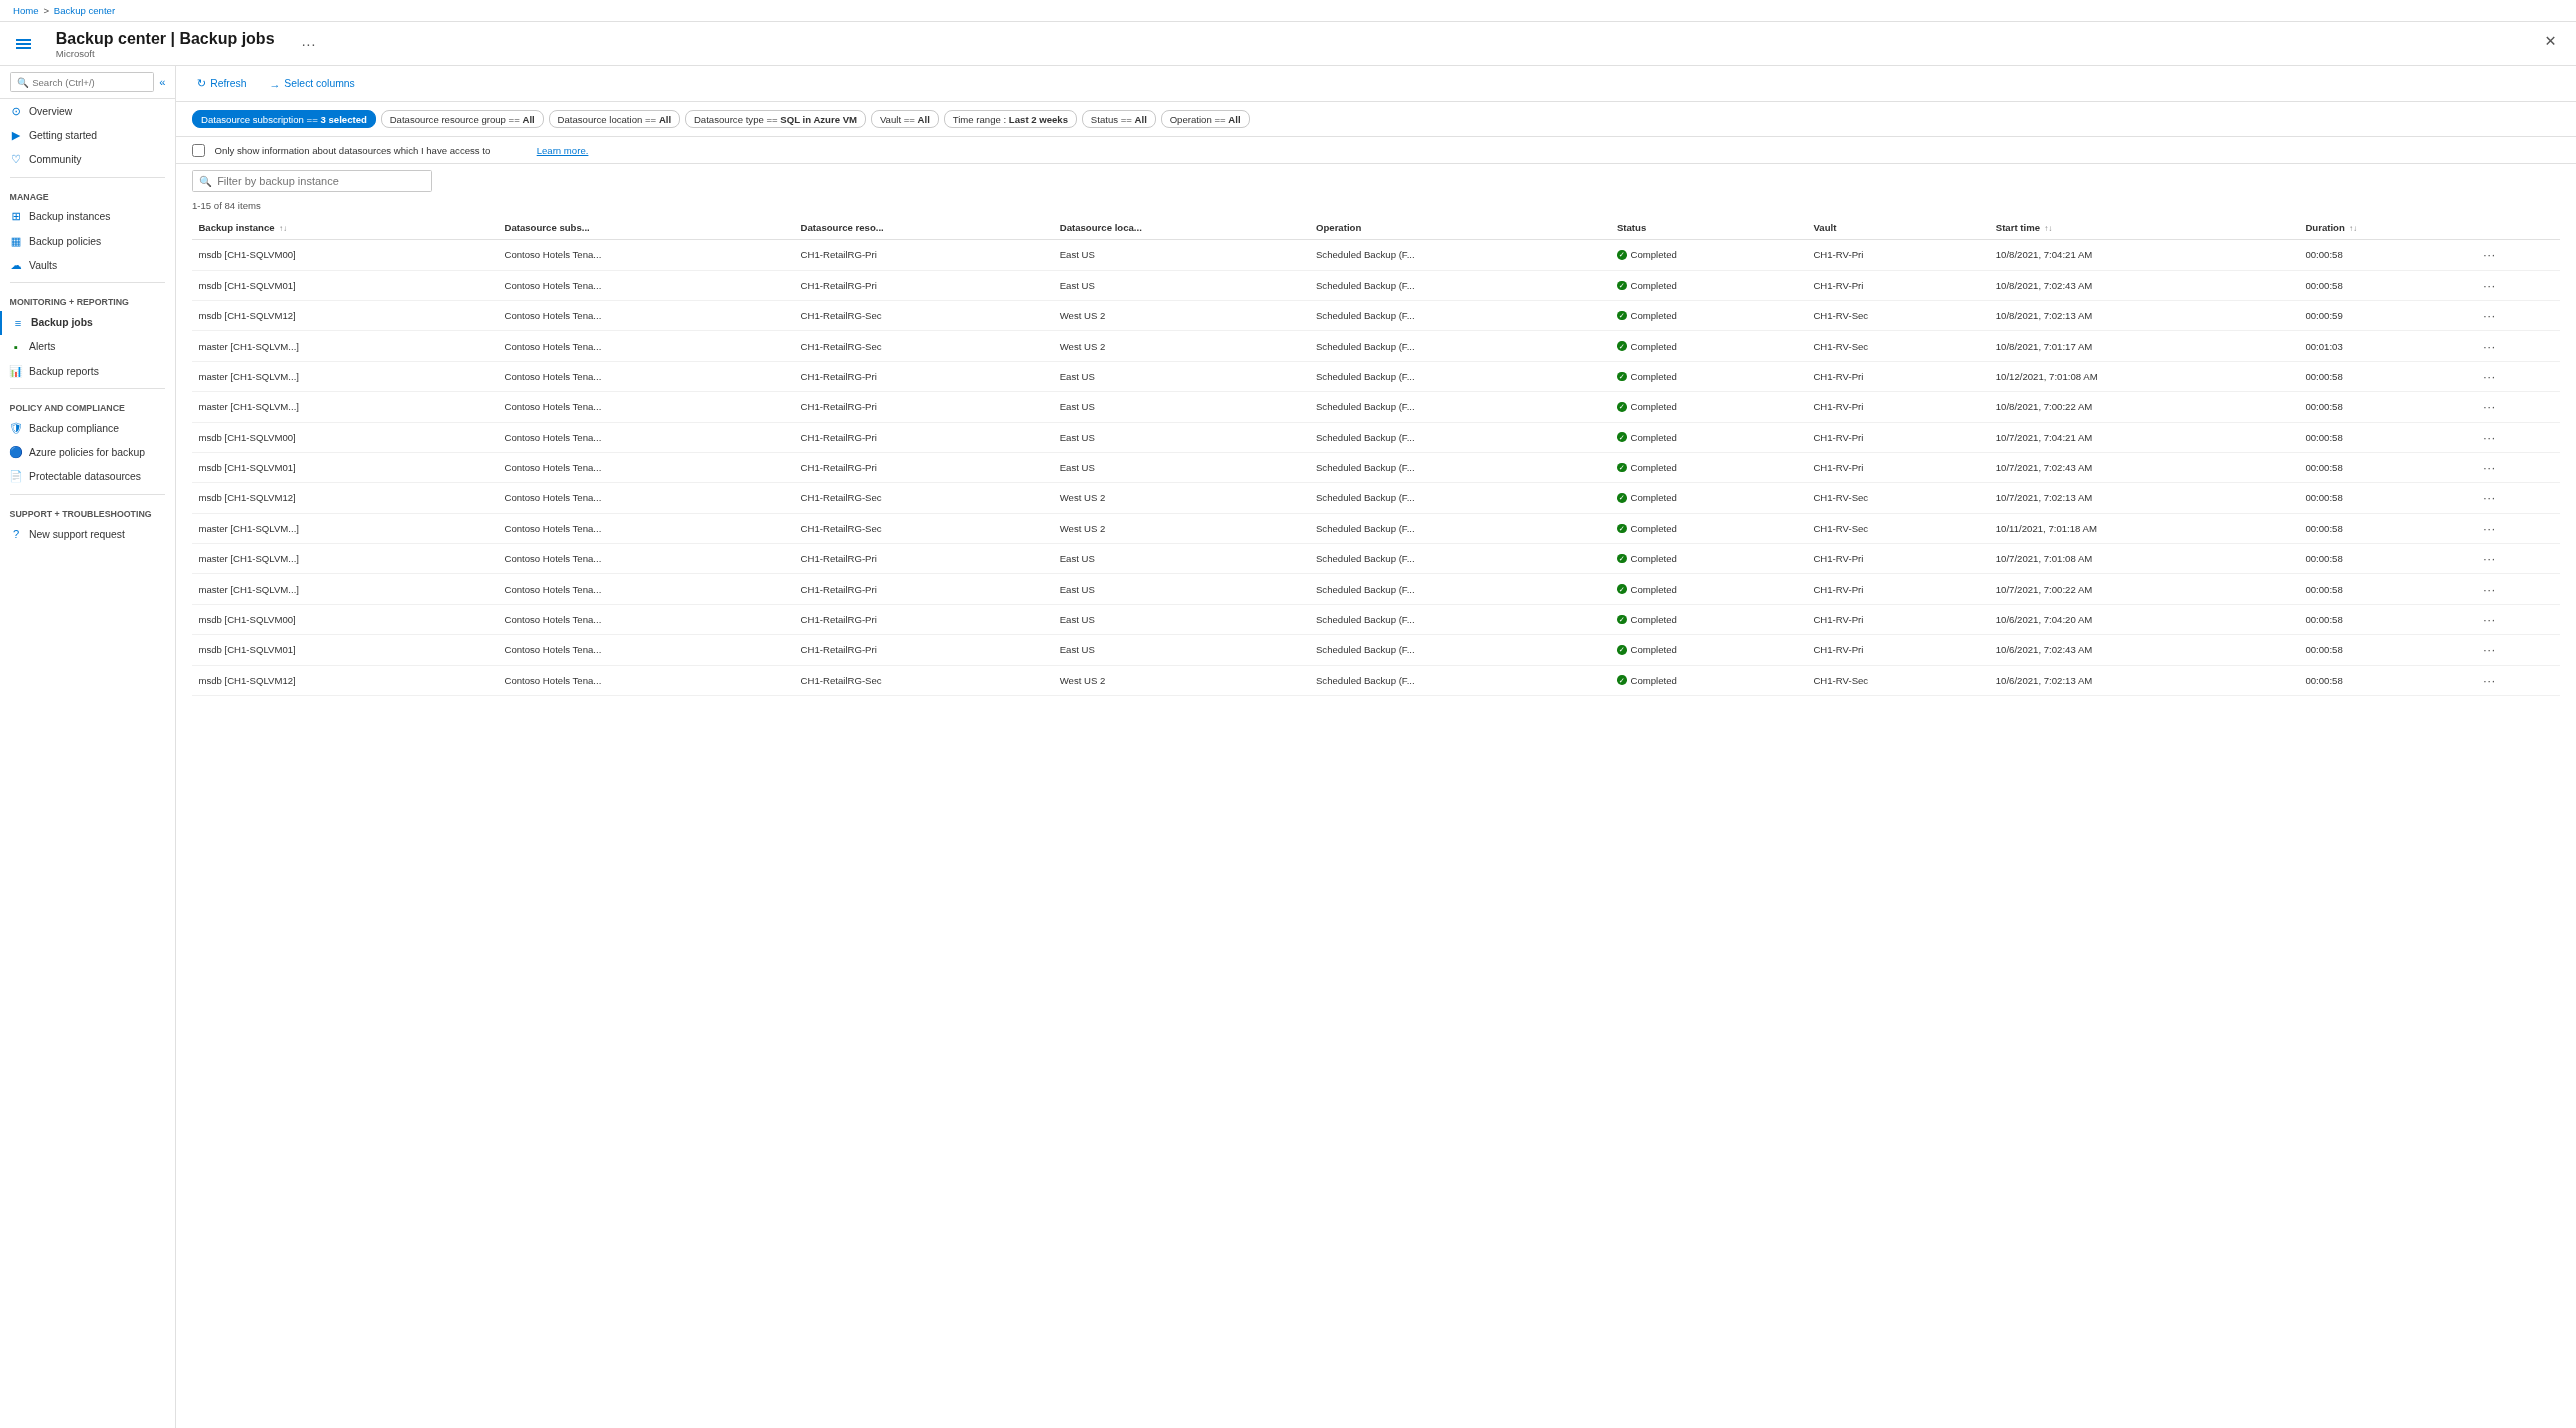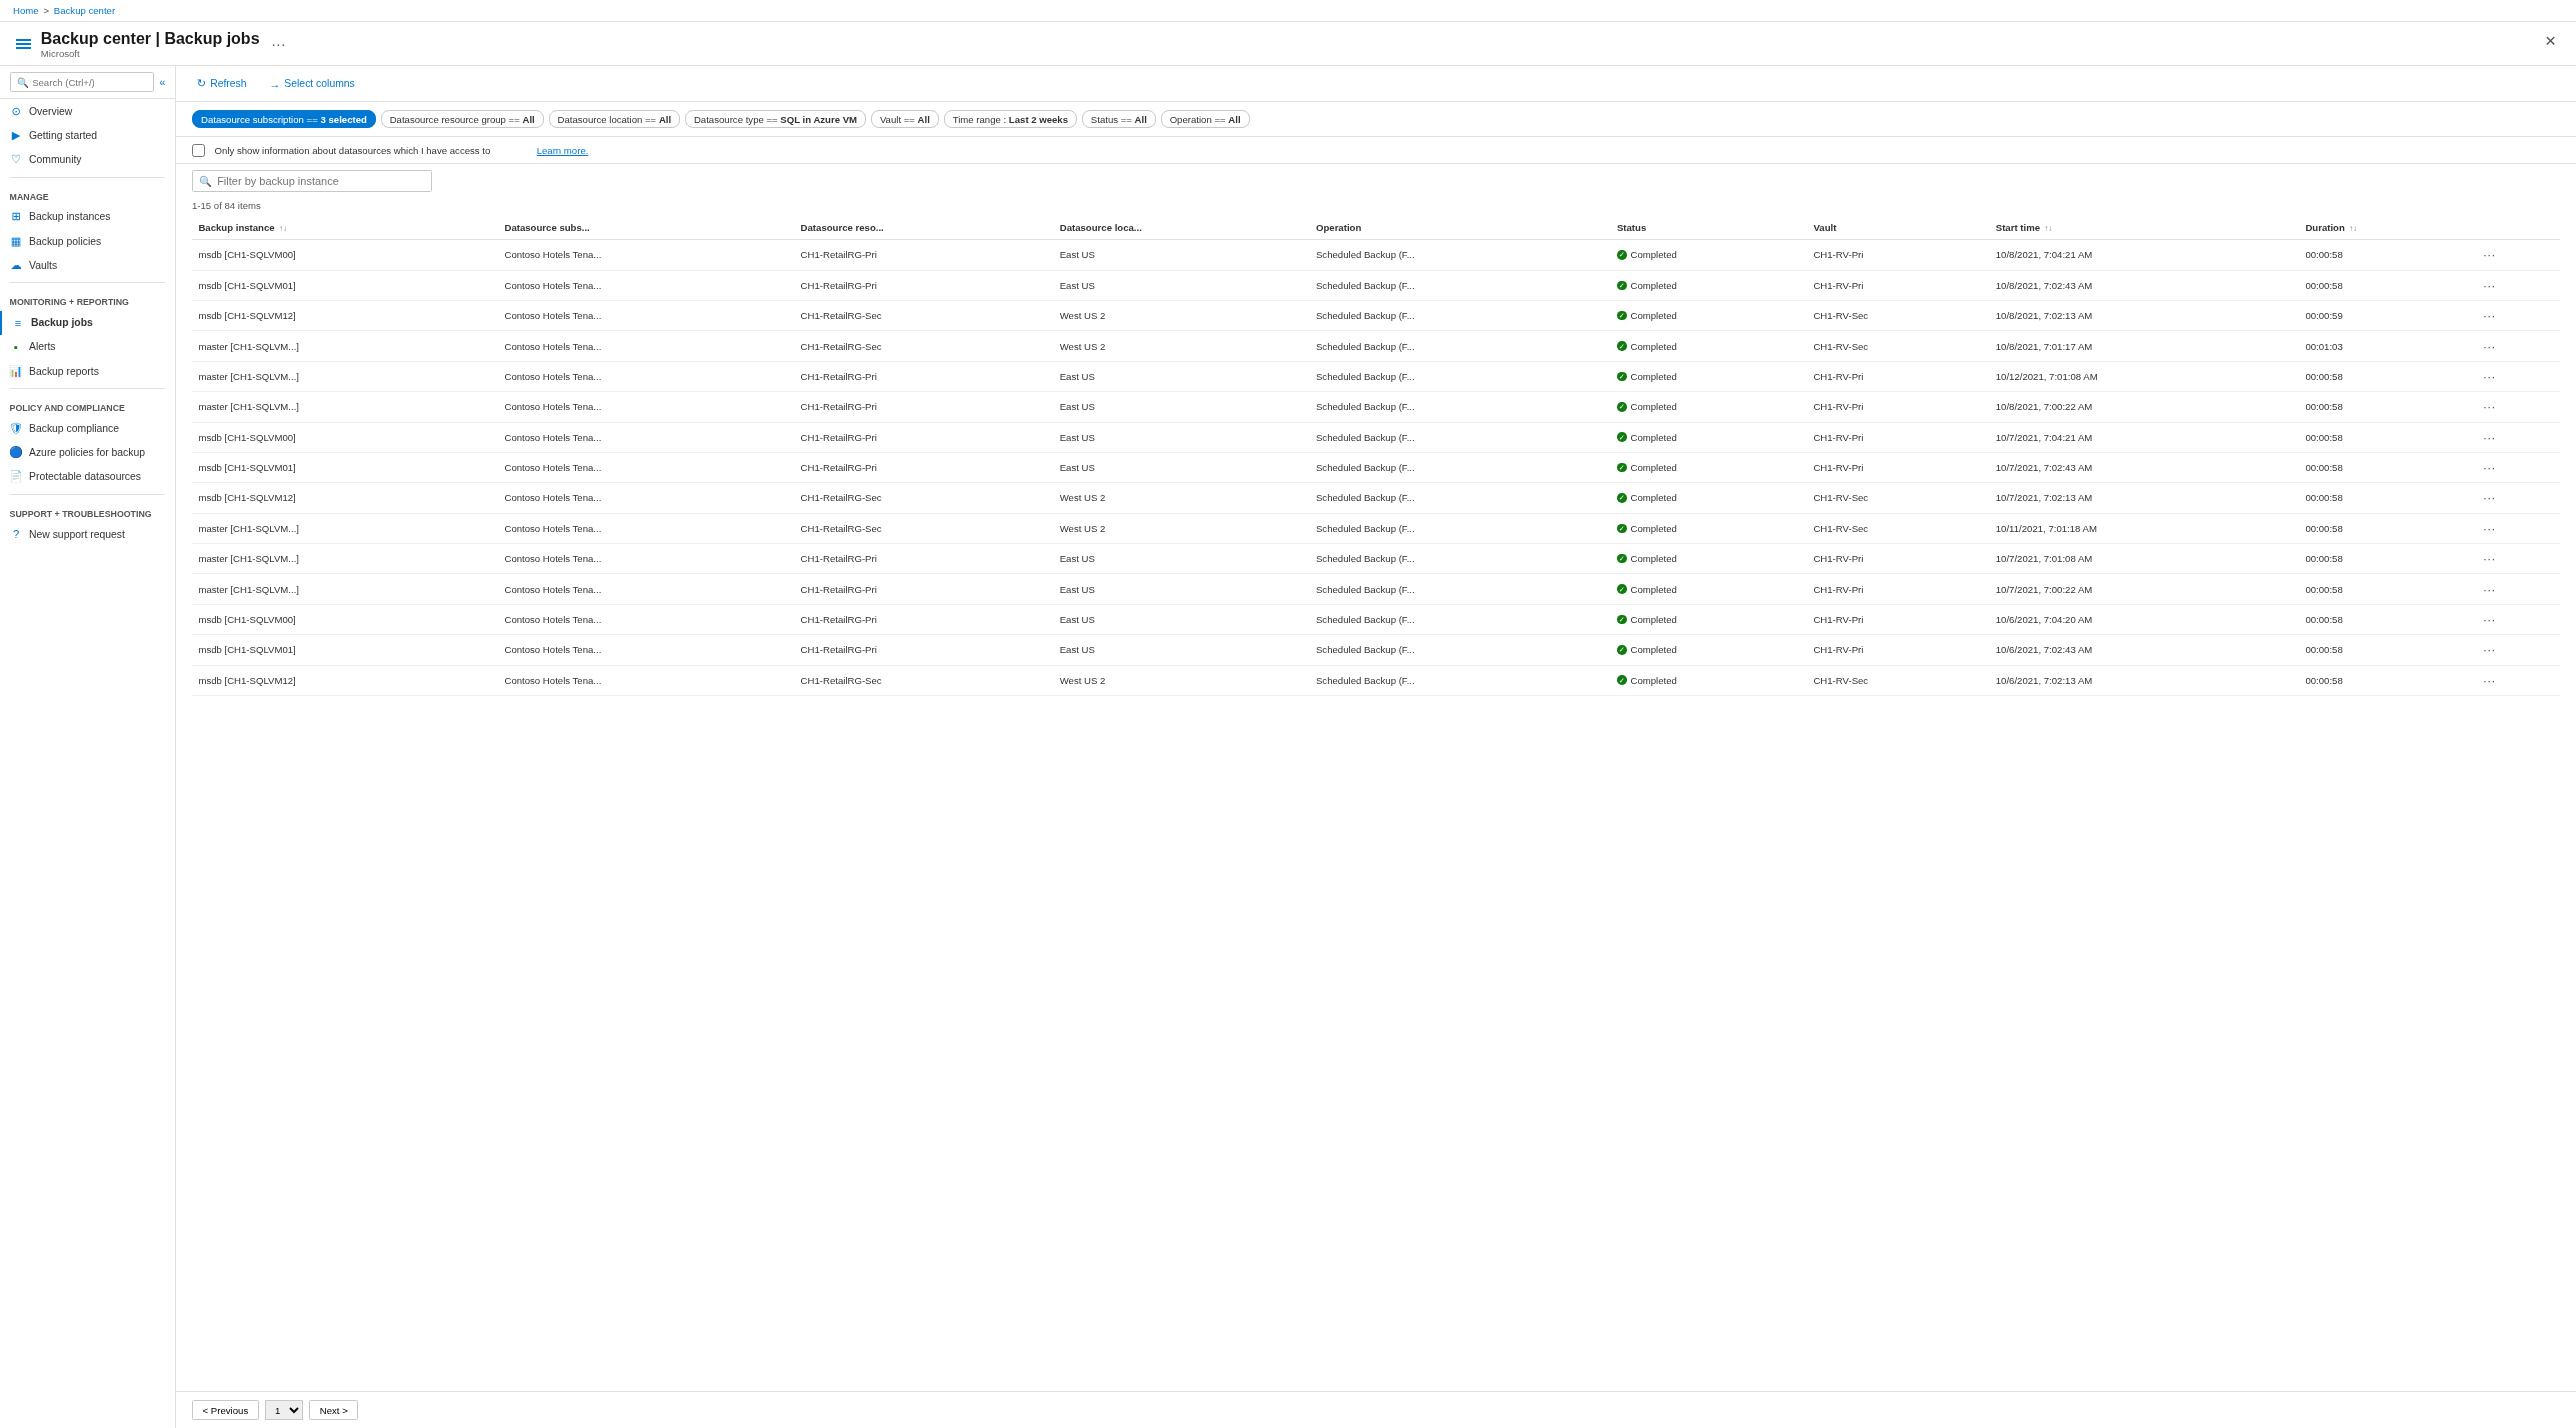--- a/index.html
+++ b/index.html
@@ -4,21 +4,21 @@
   <style>
     * { box-sizing: border-box; margin: 0; padding: 0; }
     body { font-family: 'Segoe UI', Arial, sans-serif; font-size: 10.4px; background: #fff; color: #333; overflow: hidden; height: 100vh; display: flex; flex-direction: column; }
 
     
     .breadcrumb { padding: 4.8px 13px; font-size: 9.6px; color: #0078d4; display: flex; align-items: center; gap: 4.8px; border-bottom: 0.8px solid #e0e0e0; background: #fff; }
     .breadcrumb span { color: #555; }
 
     
     .page-header { display: flex; align-items: flex-start; justify-content: space-between; padding: 8px 13px 6.4px 13px; background: #fff; border-bottom: 0.8px solid #e0e0e0; }
-    .page-header-left { display: flex; align-items: center; gap: 7px; }
+    .page-header-left { display: flex; align-items: center; gap: 22px; }
     .hamburger { display: flex; flex-direction: column; gap: 2.4px; cursor: pointer; padding: 3.2px; }
     .hamburger span { display: block; width: 14.4px; height: 1.6px; background: #0078d4; }
     .header-titles h1 { font-size: 16px; font-weight: 600; color: #1a1a1a; }
     .header-titles p { font-size: 9.6px; color: #666; }
     .close-btn { font-size: 14.4px; cursor: pointer; color: #555; border: none; background: none; padding: 3.2px 6.4px; }
 
     
     .main-layout { display: flex; flex: 1; overflow: hidden; }
 
     
@@ -533,28 +533,16 @@
       <td>10/6/2021, 7:02:13 AM</td>
       <td>00:00:58</td>
       <td>
         <button class="more-btn">···</button>
       </td>
     </tr>
           </tbody>
       </table>
     </div>
 
-    <div class="pagination">
-      <button>&lt; Previous</button>
-      <select>
-        <option>1</option>
-        <option>2</option>
-        <option>3</option>
-        <option>4</option>
-        <option>5</option>
-        <option>6</option>
-      </select>
-      <button>Next &gt;</button>
-    </div>
 
   </div>
 </div>
 
 
 </body></html>

